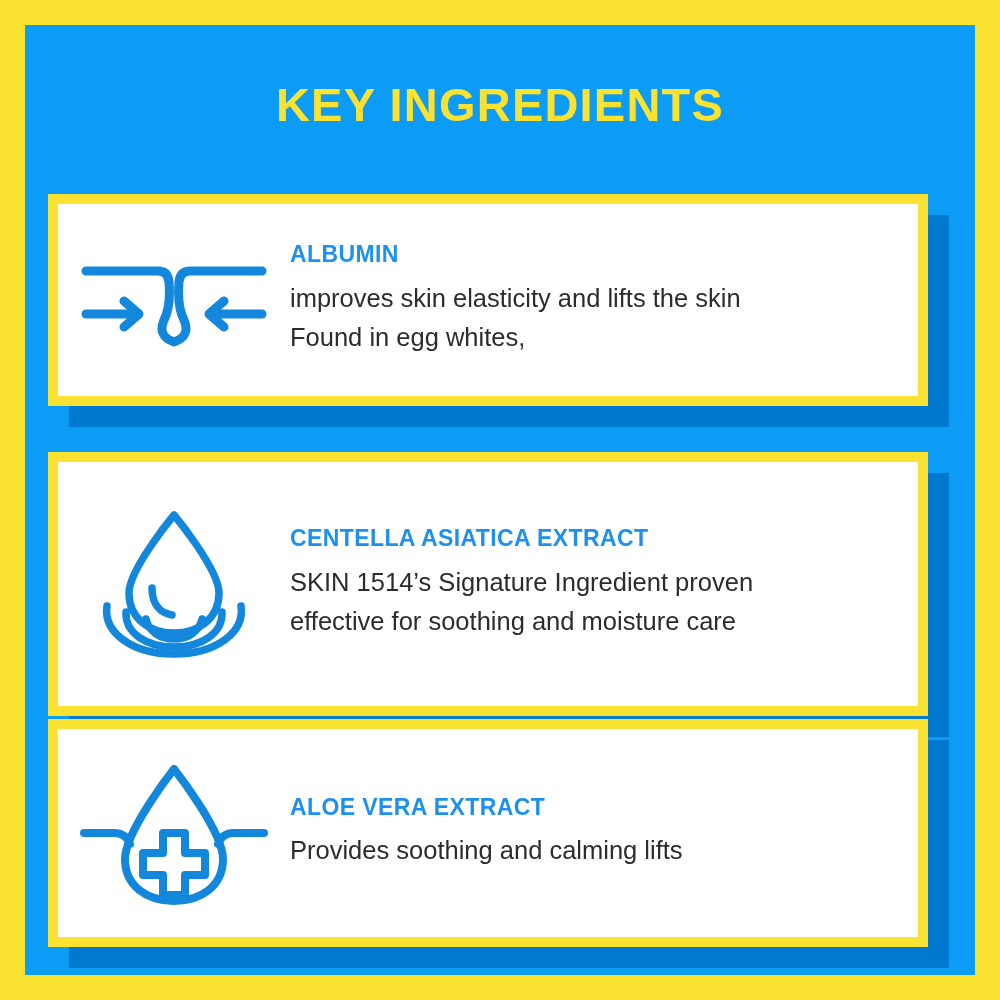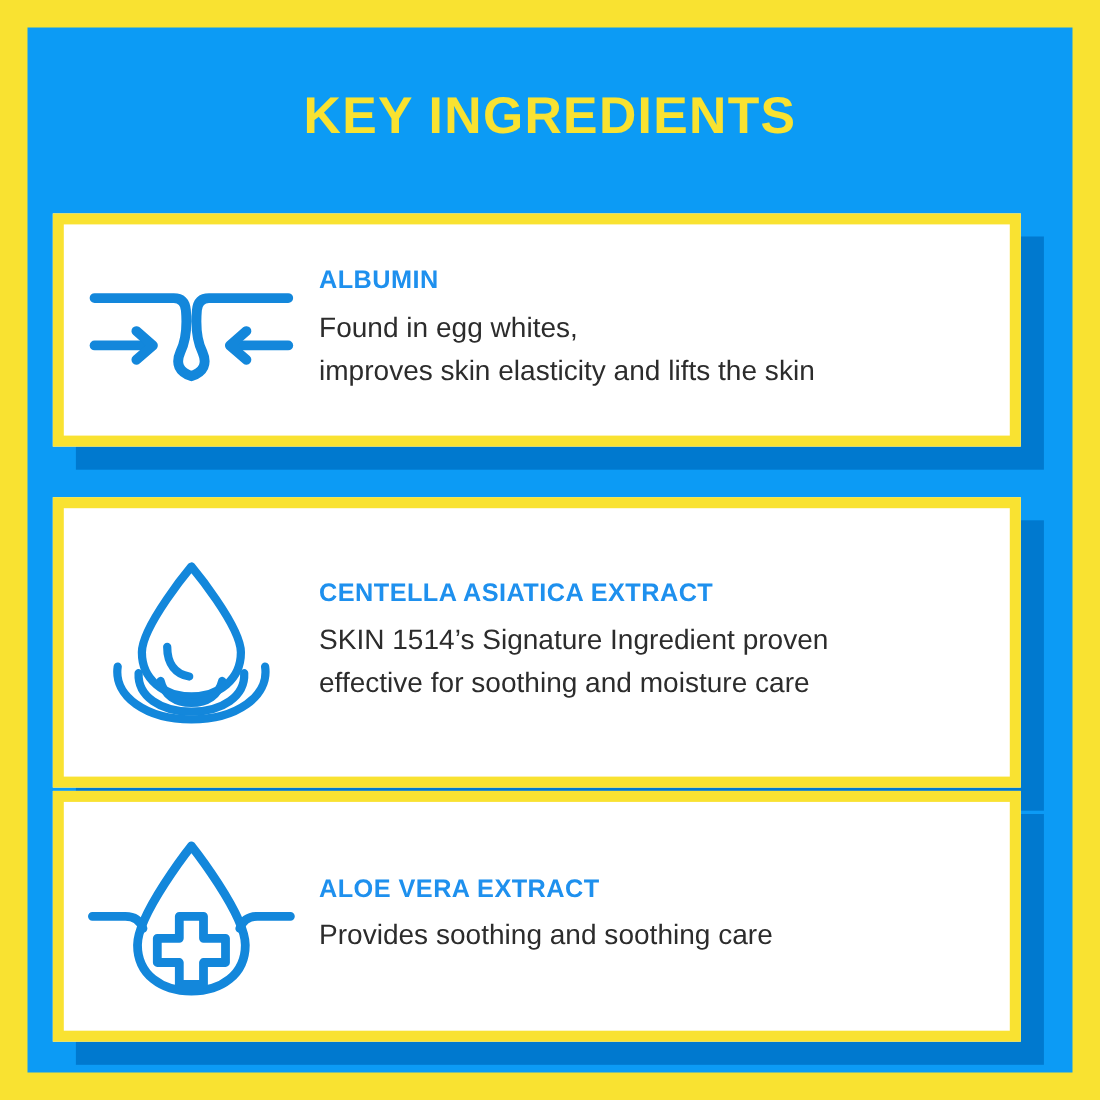--- a/index.html
+++ b/index.html
@@ -139,22 +139,22 @@
 
               <path d="M186 70 H134"></path>
               <path d="M148 57 L133 70 L148 83"></path>
             </g>
           </svg>
         </div>
 
         <div class="card-text">
           <div class="card-heading">ALBUMIN</div>
           <div class="card-body">
+            <span class="line">improves skin elasticity and lifts the skin</span>
             <span class="line">Found in egg whites,</span>
-            <span class="line">improves skin elasticity and lifts the skin</span>
           </div>
         </div>
 
       </div>
     </div>
 
     <div class="card-wrap" id="card-wrap-2">
       <div class="card-shadow"></div>
       <div class="card">
 
@@ -201,21 +201,21 @@
               <path d="M188 74 H158 Q146 74 142 85"></path>
 
               <path d="M87 74 H109 V94 H129 V116 H109 V136 H87 V116 H67 V94 H87 Z"></path>
             </g>
           </svg>
         </div>
 
         <div class="card-text">
           <div class="card-heading">ALOE VERA EXTRACT</div>
           <div class="card-body">
-            <span class="line">Provides soothing and soothing care</span>
+            <span class="line">Provides soothing and calming lifts</span>
           </div>
         </div>
 
       </div>
     </div>
 
   </div>
 </div>
 
 </body></html>

